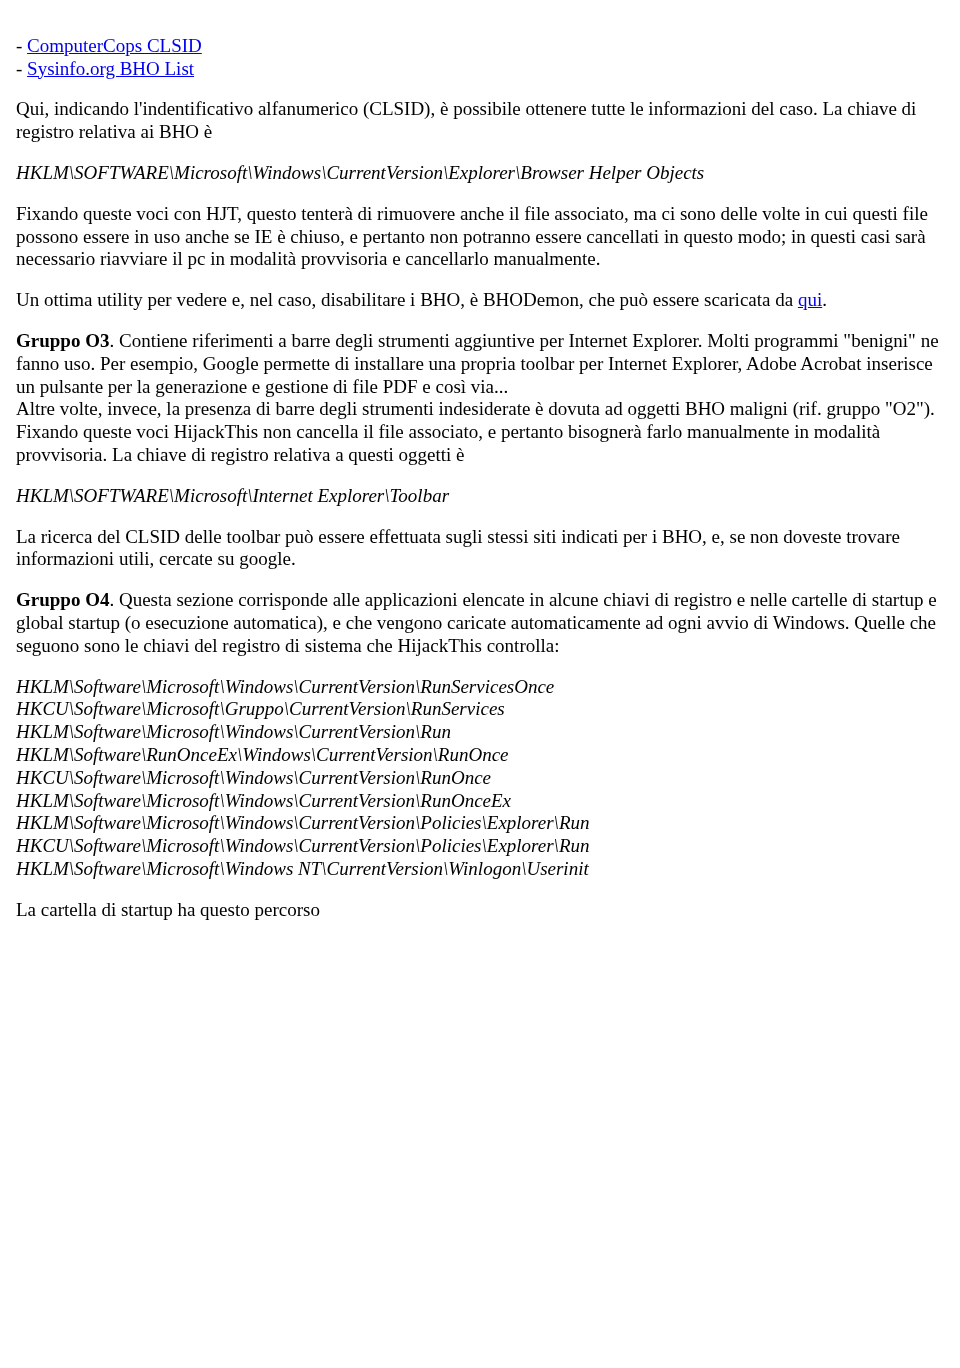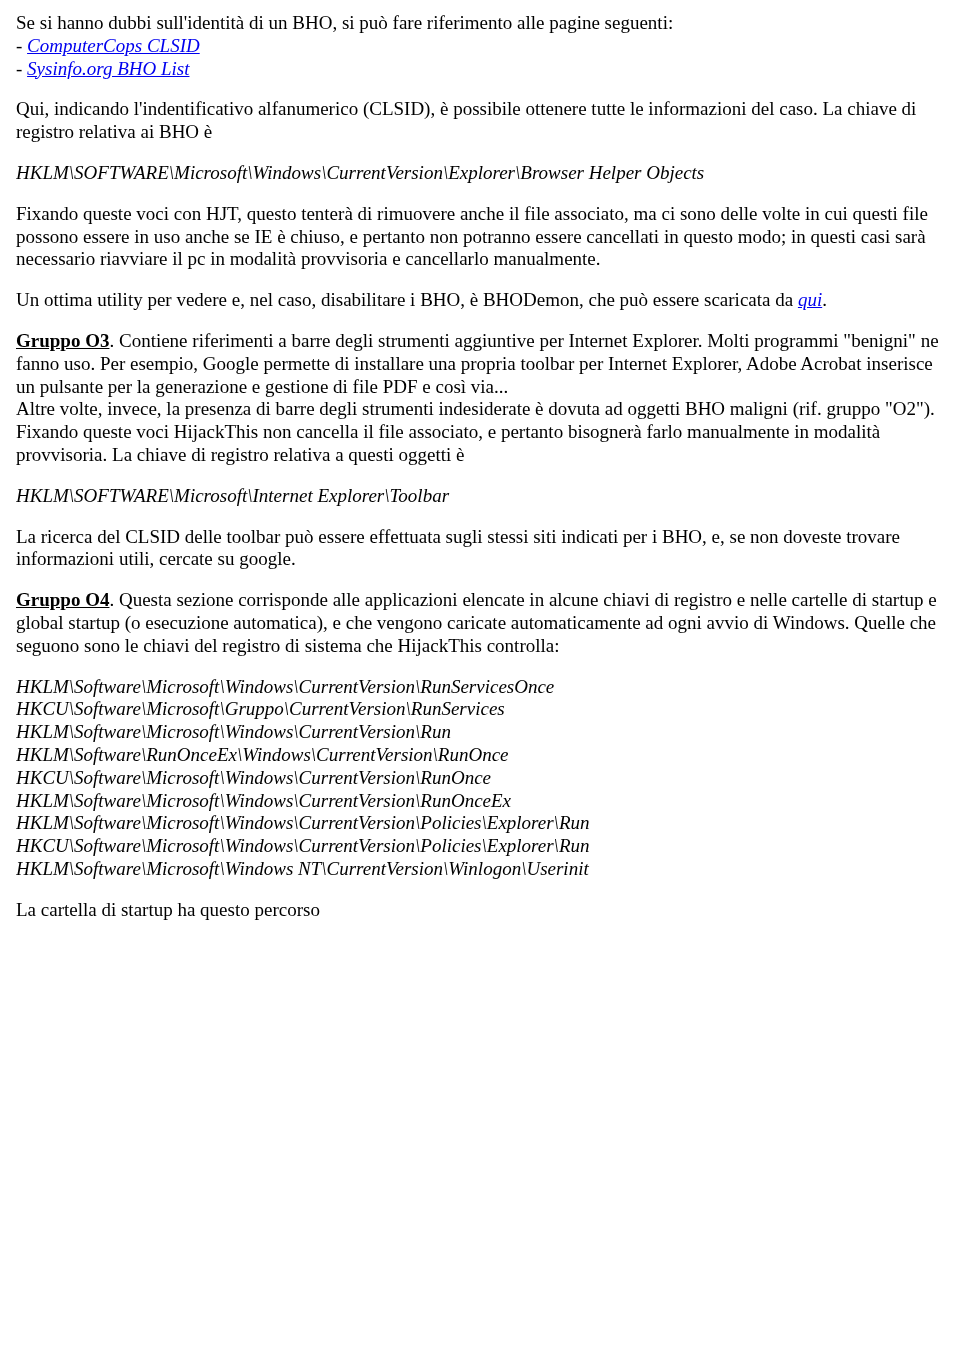--- a/index.html
+++ b/index.html
@@ -5,31 +5,31 @@
   body {
     font-family: "Times New Roman", Times, serif;
     font-size: 19px;
     line-height: 1.2;
     margin: 12px 16px;
     color: #000;
     background: #fff;
     max-width: 960px;
   }
   p { margin: 0 0 18px 0; }
-  a { color: #0000ee; text-decoration: underline; font-style: italic; }
+  a { color: #0000ee; text-decoration: underline; }
   .italic { font-style: italic; }
-  .bold { font-weight: bold; text-decoration: underline; }
+  .bold { font-weight: bold; }
   .italic-block p { font-style: italic; margin: 0; }
   .italic-block { margin: 0 0 18px 0; }
 </style>
 </head>
 <body>
 
 <p>
-  <span>Se si hanno dubbi sull'identità di un BHO, si può fare riferimento alle pagine seguenti:</span><br>
+  <br>
   <span>- </span><a href="#">ComputerCops CLSID</a><br>
   <span>- </span><a href="#">Sysinfo.org BHO List</a>
 </p>
 
 <p>Qui, indicando l'indentificativo alfanumerico (CLSID), è possibile ottenere tutte le informazioni del caso. La chiave di registro relativa ai BHO è</p>
 
 <p class="italic">HKLM\SOFTWARE\Microsoft\Windows\CurrentVersion\Explorer\Browser Helper Objects</p>
 
 <p>Fixando queste voci con HJT, questo tenterà di rimuovere anche il file associato, ma ci sono delle volte in cui questi file possono essere in uso anche se IE è chiuso, e pertanto non potranno essere cancellati in questo modo; in questi casi sarà necessario riavviare il pc in modalità provvisoria e cancellarlo manualmente.</p>
 

